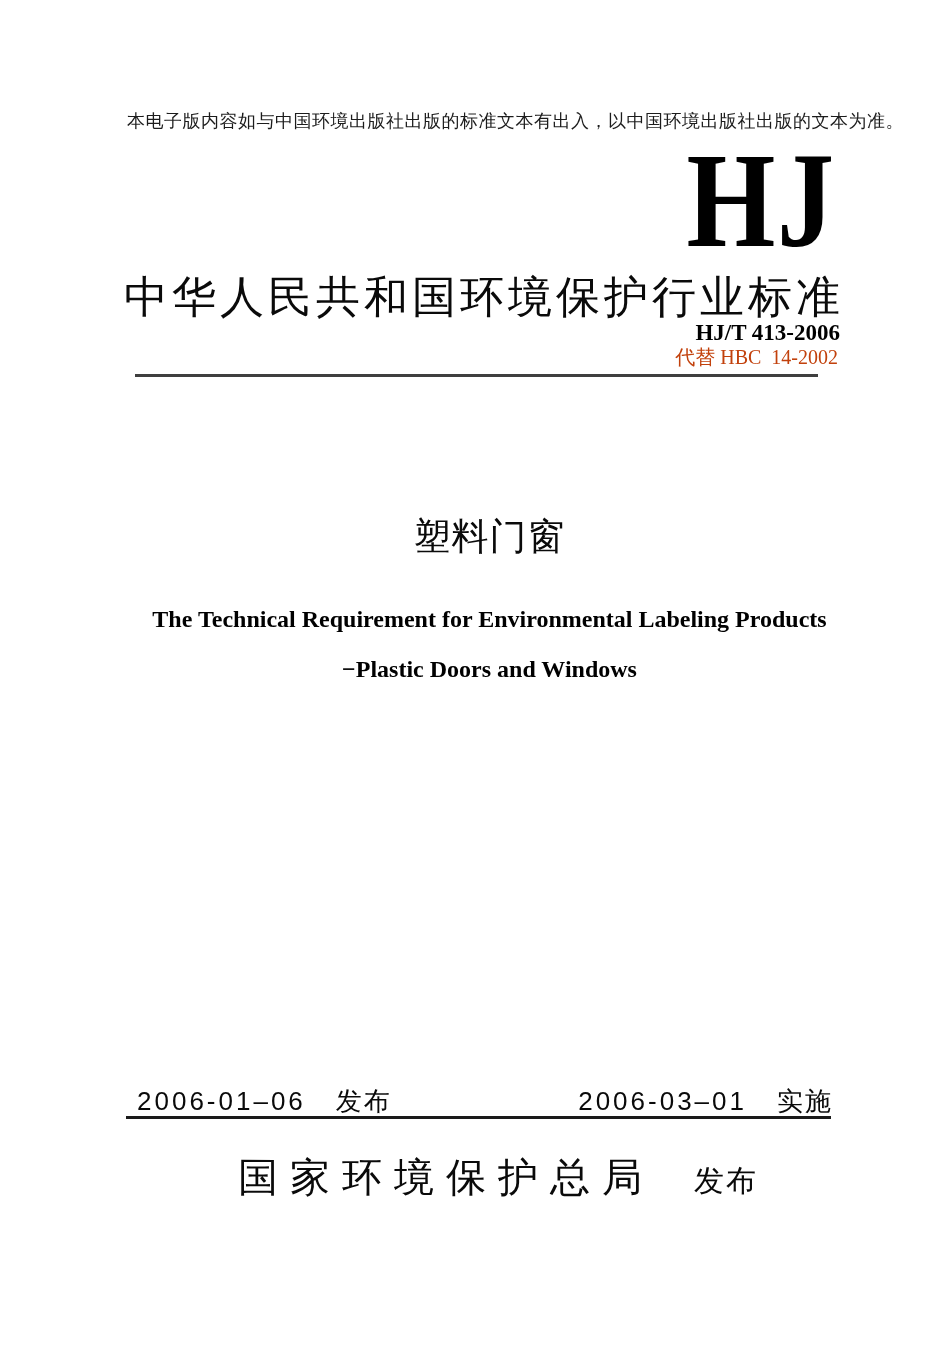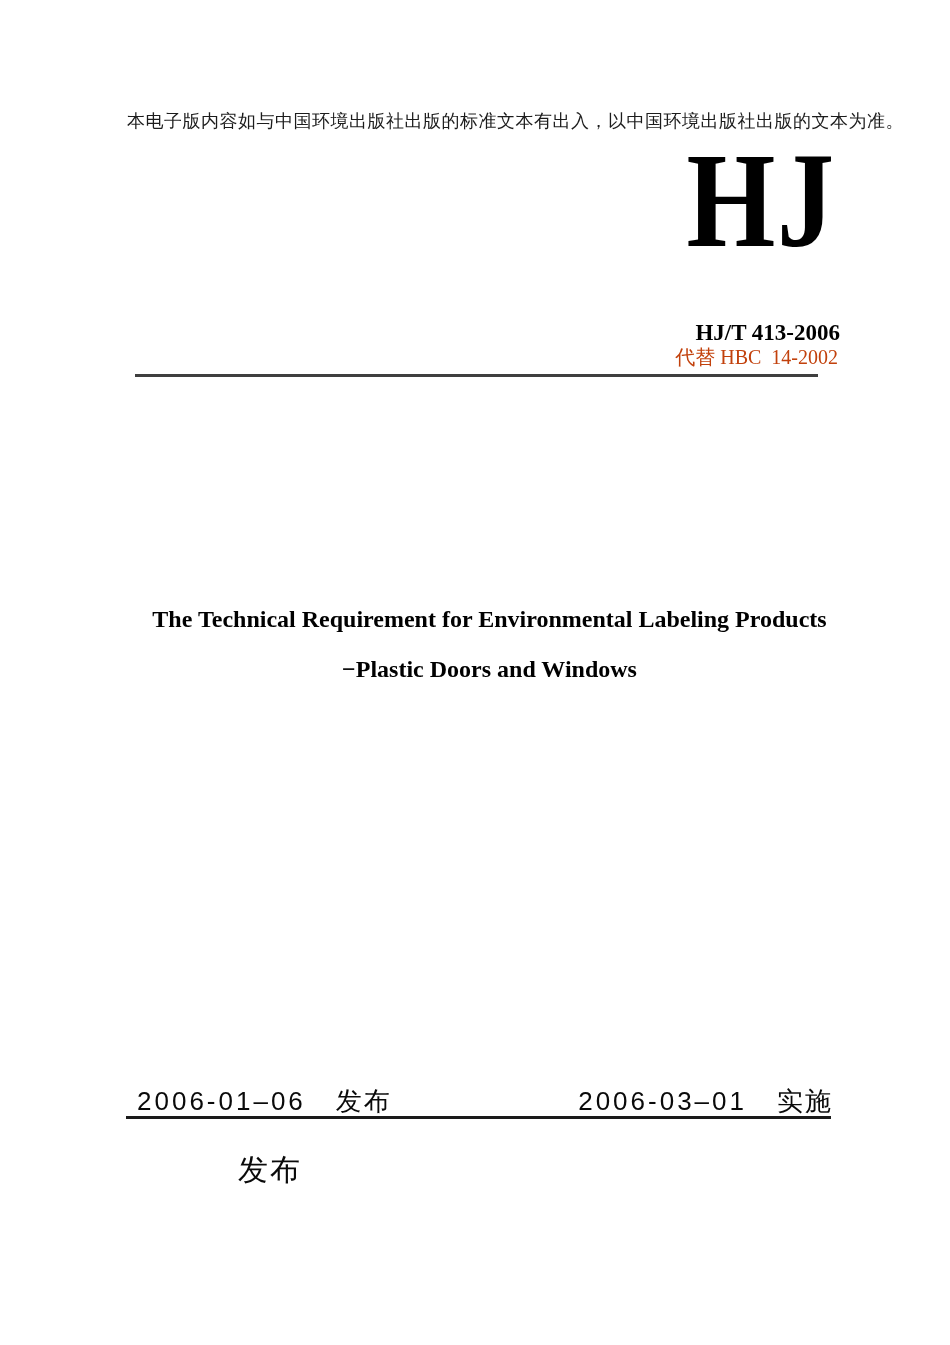--- a/index.html
+++ b/index.html
@@ -149,44 +149,47 @@
 </style>
 </head>
 <body>
 
 <div class="page">
 
   <div class="disclaimer">本电子版内容如与中国环境出版社出版的标准文本有出入，以中国环境出版社出版的文本为准。</div>
 
   <div class="hj-logo">HJ</div>
 
+  <div class="std-name">中华人民共和国环境保护行业标准</div>
 
   <div class="std-code">HJ/T 413-2006</div>
 
   <div class="replaces">代替 HBC  14-2002</div>
 
   <div class="rule rule-top"></div>
 
   <div class="title-cn">
+    <span>塑料门窗</span>
   </div>
 
   <div class="title-en line1">The Technical Requirement for Environmental Labeling Products</div>
 
   <div class="title-en line2">−Plastic Doors and Windows</div>
 
   <div class="dates-row">
     <div class="date-group">
       <span class="date">2006-01–06</span>
       <span class="date-label">发布</span>
     </div>
     <div class="date-group">
       <span class="date">2006-03–01</span>
       <span class="date-label">实施</span>
     </div>
   </div>
 
   <div class="rule rule-bottom"></div>
 
   <div class="issuer-row">
+    <span class="issuer">国家环境保护总局</span>
     <span class="issuer-action">发布</span>
   </div>
 
 </div>
 
 </body></html>

